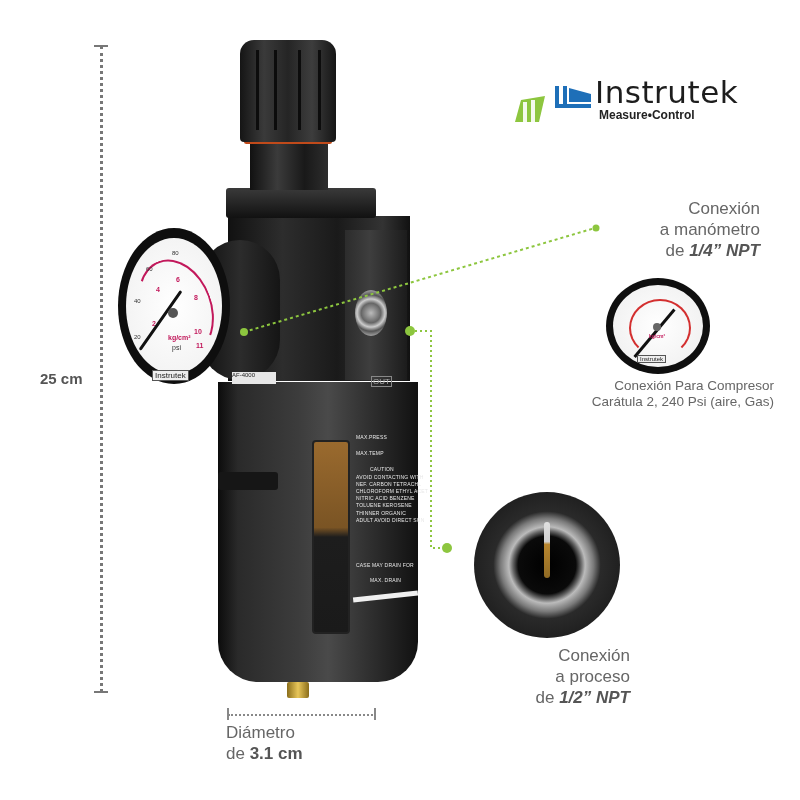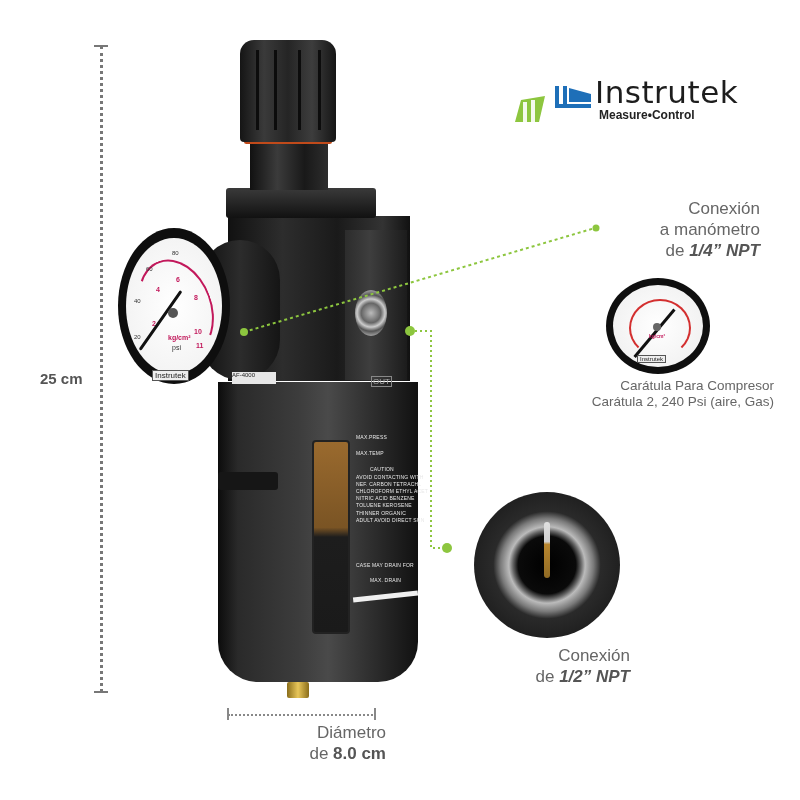--- a/index.html
+++ b/index.html
@@ -10,21 +10,21 @@
   .logo { left:515px; top:78px; width:260px; height:50px; }
   .logo-text { left:80px; top:-4px; font-size:31px; color:#1d1d1d; letter-spacing:0.5px; font-family:"DejaVu Sans", sans-serif; font-weight:normal; }
   .logo-sub { left:84px; top:30px; font-size:12px; font-weight:bold; color:#222; font-family:Liberation Sans, sans-serif; }
 
   
   .vdim { left:100px; top:46px; width:2px; height:646px; border-left:3px dotted #777; }
   .vcap { width:14px; height:2px; background:#777; }
   .dim-label-v { left:40px; top:370px; font-size:15px; font-weight:bold; color:#555; font-family:"Liberation Sans", sans-serif; }
   .hdim { left:228px; top:714px; width:148px; height:0; border-top:2px dotted #888; }
   .hcap { width:2px; height:12px; background:#888; }
-  .dia-label { left:226px; top:722px; width:160px; text-align:right; font-size:17px; color:#666; line-height:21px; }
+  .dia-label { left:226px; top:722px; width:160px; text-align:left; font-size:17px; color:#666; line-height:21px; }
   .dia-label b { color:#555; }
 
   
   .callout { text-align:right; color:#666; font-size:17px; line-height:21px; }
   .callout b { color:#555;font-style:italic; }
   .callout1 { left:600px; top:198px; width:160px; }
   .callout2 { left:574px; top:378px; width:200px; font-size:13.5px; line-height:16px; color:#666; }
   .callout3 { left:480px; top:645px; width:150px; }
 
   
@@ -91,21 +91,21 @@
 <div class="abs vcap" style="left:94px;top:45px"></div>
 <div class="abs vdim"></div>
 <div class="abs vcap" style="left:94px;top:691px"></div>
 <div class="abs dim-label-v">25 cm</div>
 
 <div class="abs hcap" style="left:227px;top:708px"></div>
 <div class="abs hdim"></div>
 <div class="abs hcap" style="left:374px;top:708px"></div>
 <div class="abs dia-label">
   <div>Diámetro</div>
-  <div><span>de </span><b>8.0 cm</b></div>
+  <div><span>de </span><b>3.1 cm</b></div>
 </div>
 
 <div class="abs bowl">
   <div class="abs bowl-latch"></div>
   <div class="abs bowl-window"></div>
   <div class="abs bowl-text" style="left:138px;top:52px">
     <div>MAX.PRESS</div>
     <div style="margin-top:9px">MAX.TEMP</div>
     <div style="margin-top:9px;padding-left:14px">CAUTION</div>
     <div>AVOID CONTACTING WITH</div>
@@ -180,24 +180,25 @@
   <div class="abs sg-face">
     <div class="abs sg-arc"></div>
     <div class="abs sg-needle"></div>
     <div class="abs sg-hub"></div>
     <span class="abs gnum" style="left:36px;top:48px;font-size:5px">kg/cm²</span>
     <span class="abs sg-brand">Instrutek</span>
   </div>
 </div>
 
 <div class="abs callout callout2">
-  <div>Carátula Para Compresor</div>
+  <div>Conexión Para Compresor</div>
   <div>Carátula 2, 240 Psi (aire, Gas)</div>
 </div>
 
 <div class="abs port-close">
   <div class="abs pin"></div>
 </div>
 
 <div class="abs callout callout3">
   <div>Conexión</div>
+  <div>a proceso</div>
   <div><span>de </span><b>1/2” NPT</b></div>
 </div>
 
 </body></html>

